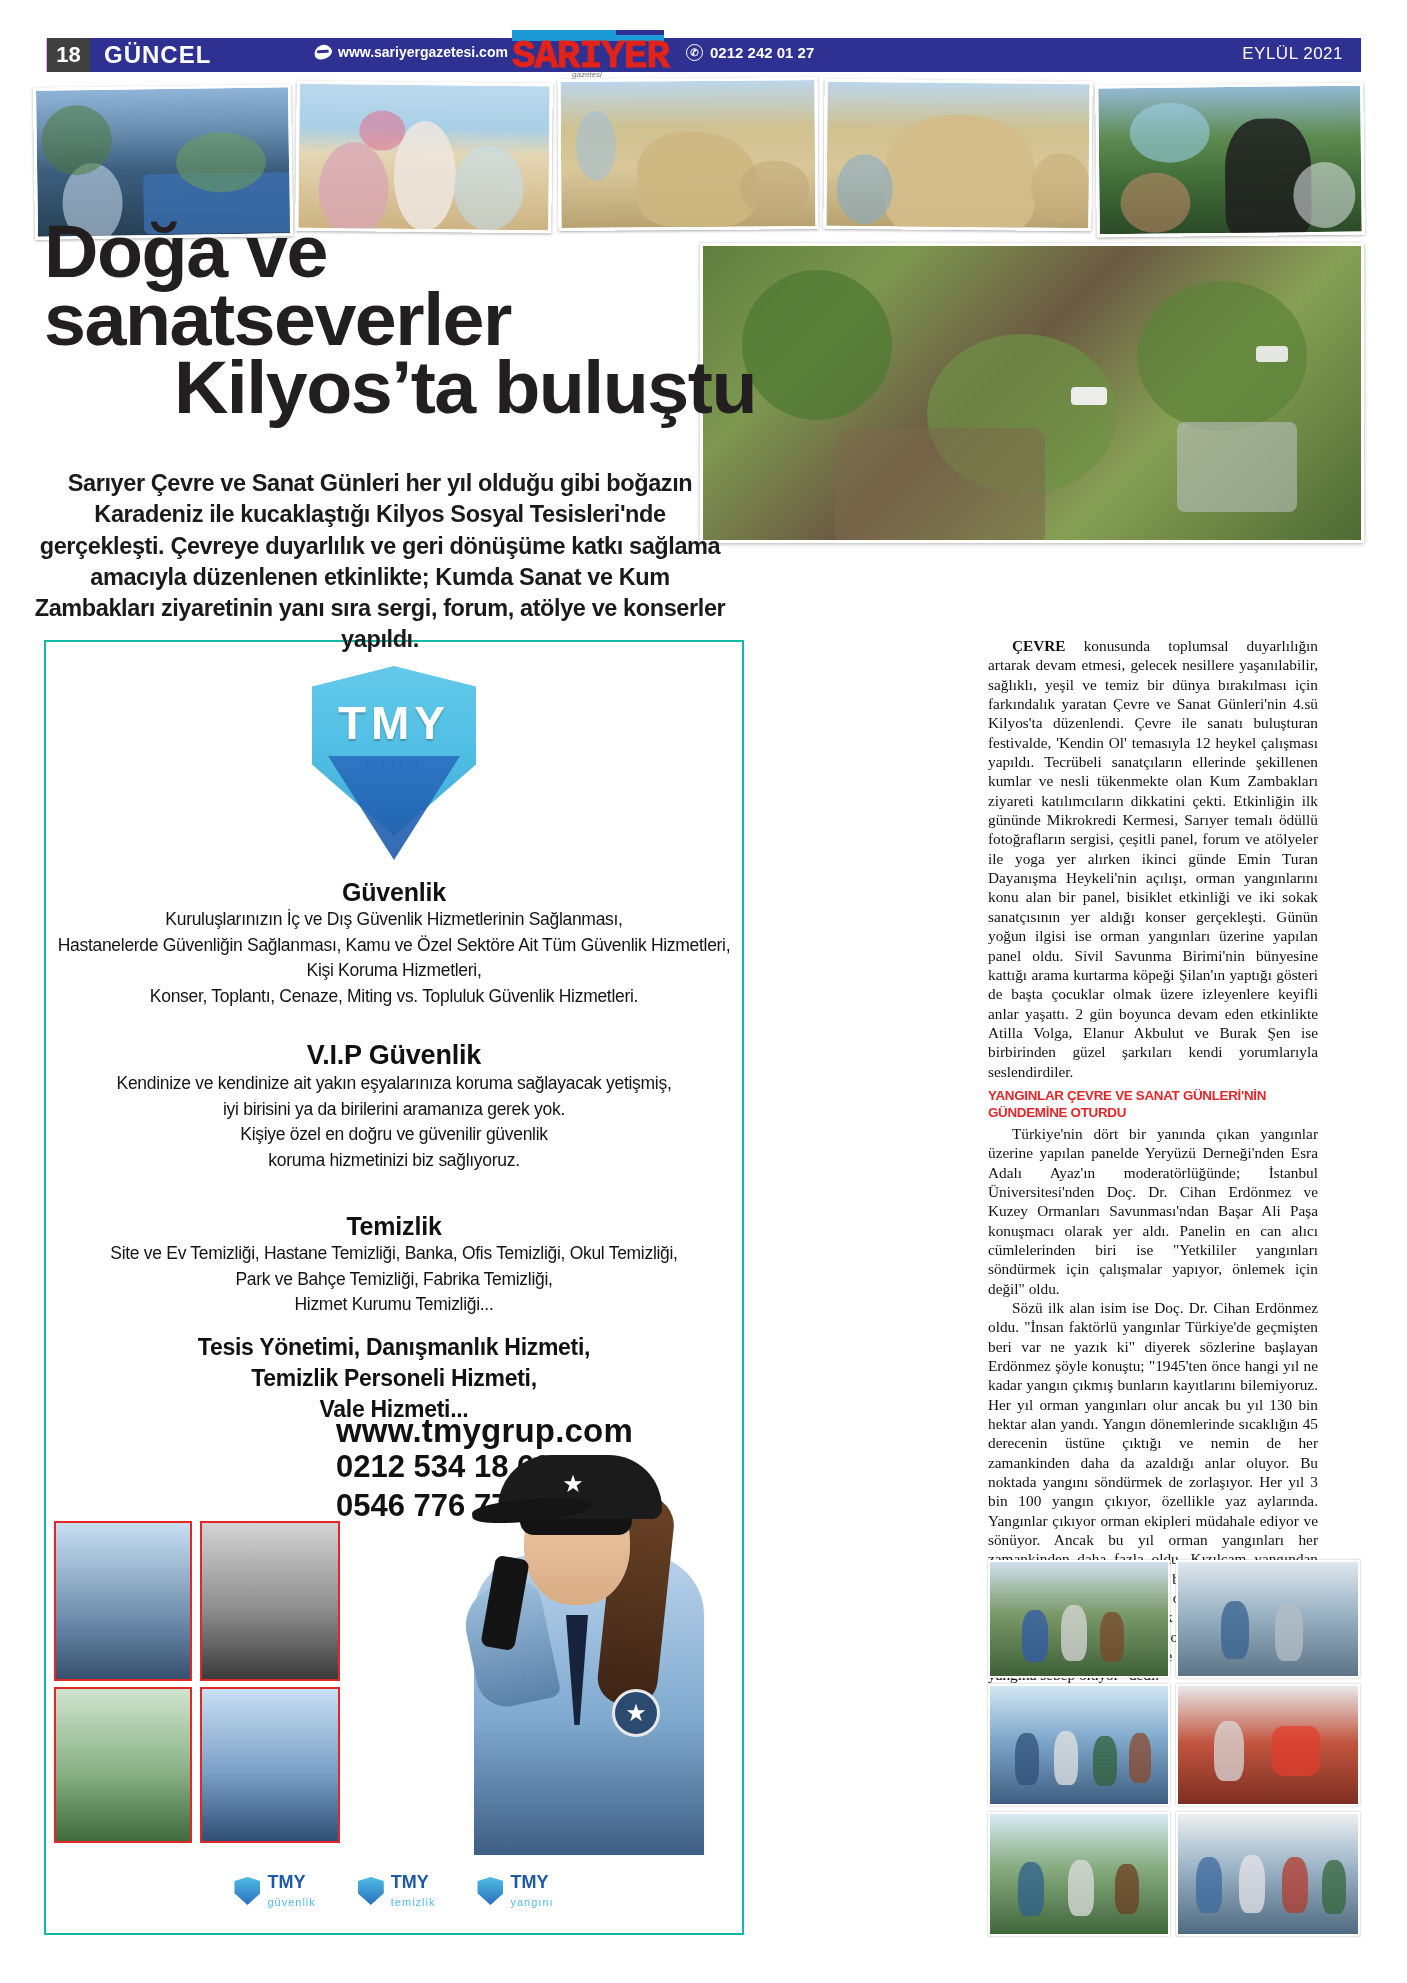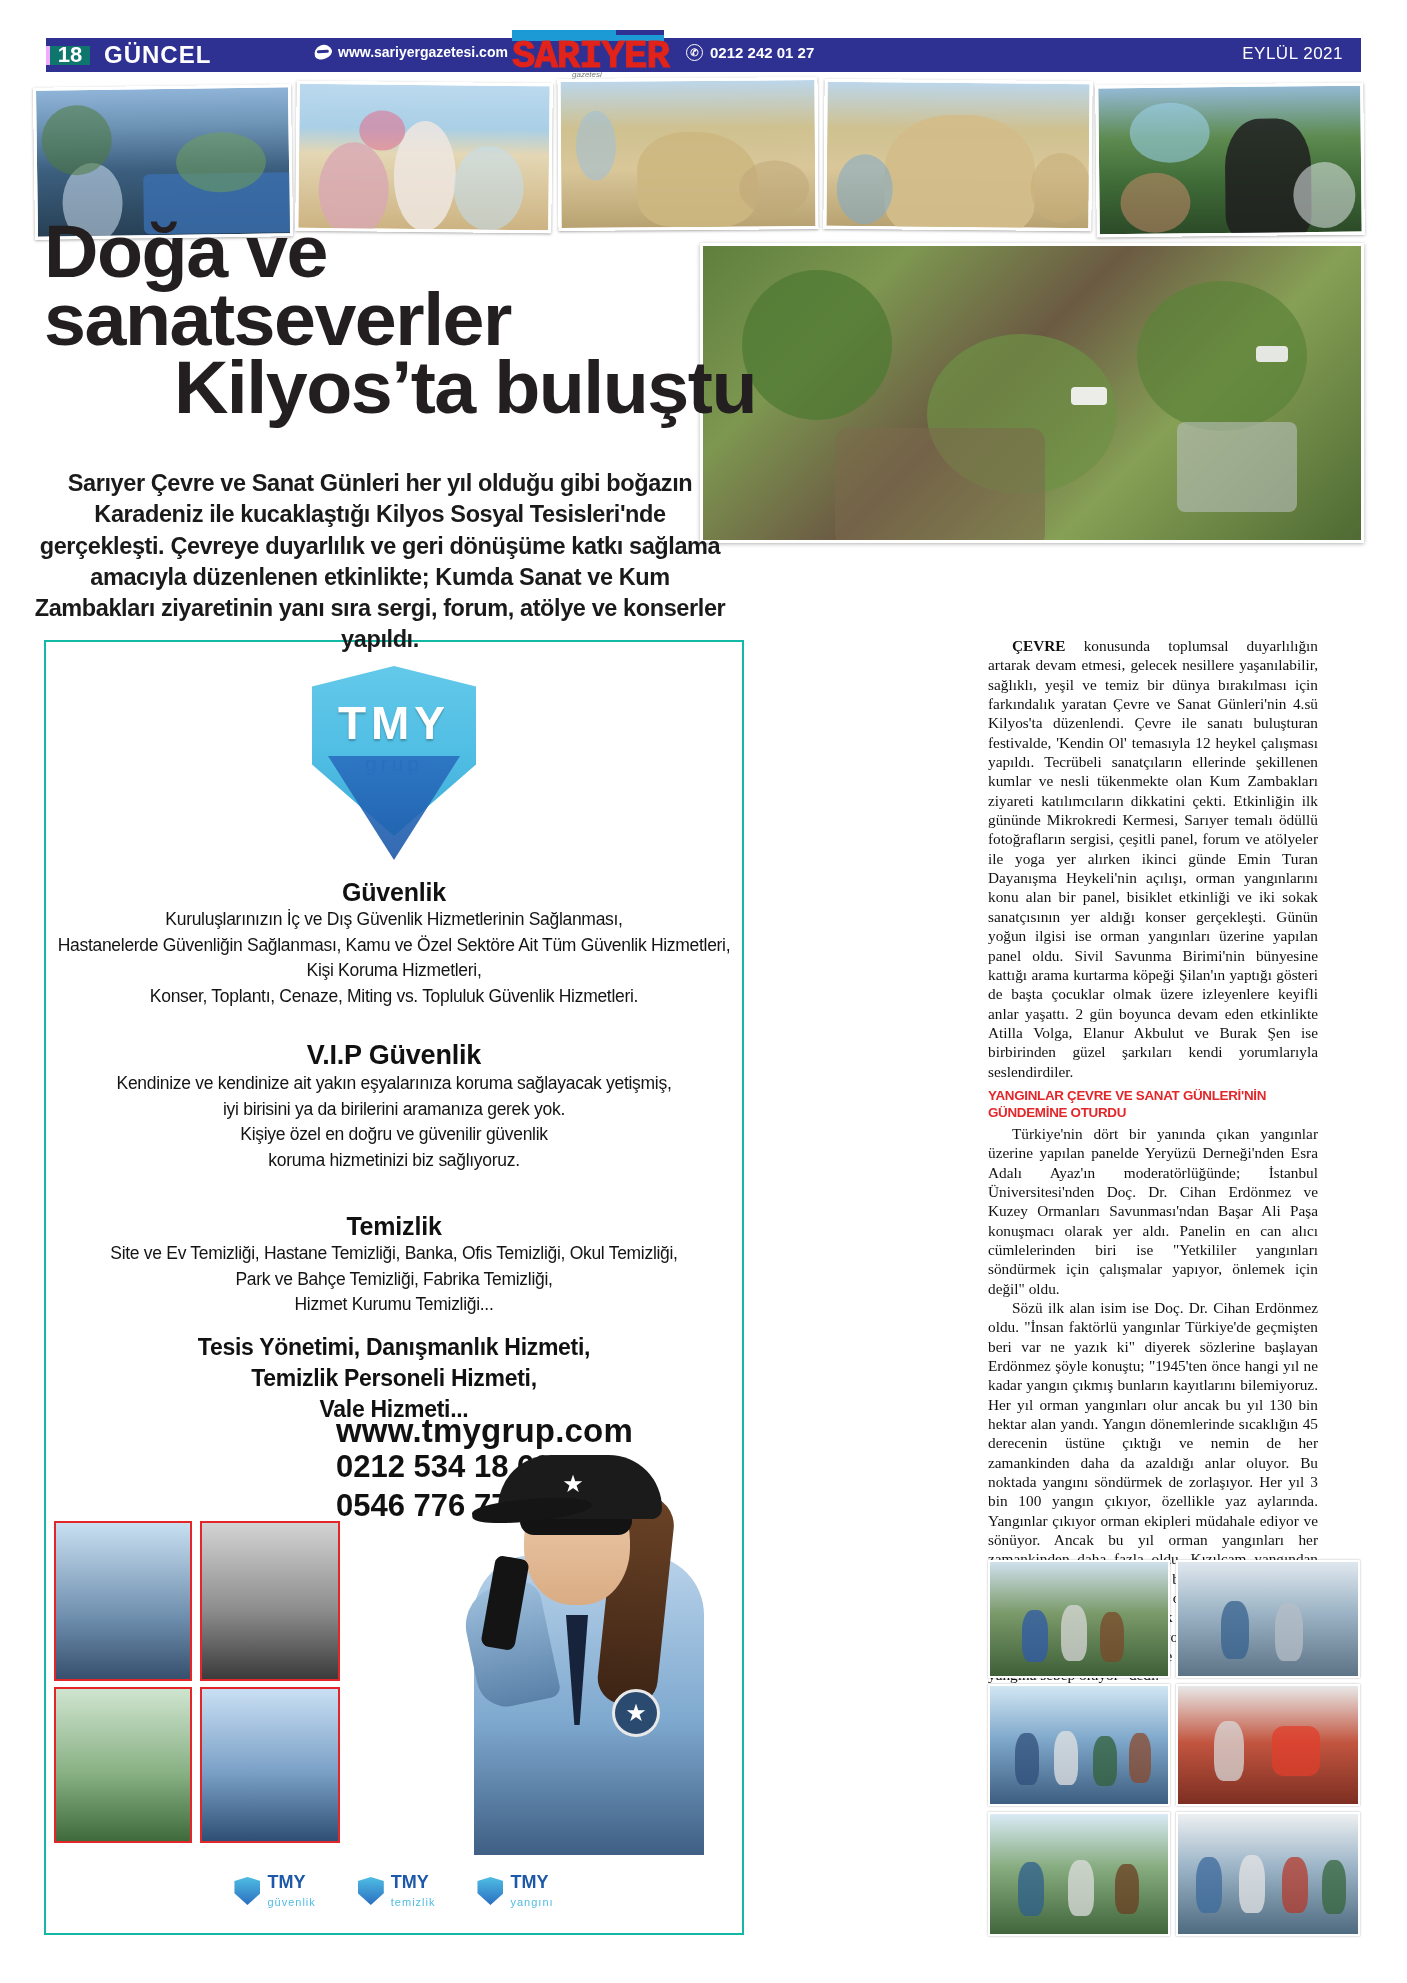--- a/index.html
+++ b/index.html
@@ -11,24 +11,24 @@
   }
   .page { position: relative; width: 1407px; height: 1983px; background:#fff; }
 
   
   .masthead {
     position: absolute; left: 46px; top: 38px; width: 1315px; height: 34px;
     background: #2e3192;
     display: flex; align-items: center;
   }
   .mh-pagenum {
-    width: 44px; height: 19px; background: #0f766e;
+    width: 44px; height: 34px; background: #404040;
     color:#fff; font-weight: bold; font-size: 22px;
     display:flex; align-items:center; justify-content:center;
-    border-left: 4px solid #f0abfc;
+    border-left: 1px solid #f0abfc;
   }
   .mh-section {
     color:#fff; font-weight:bold; font-size:24px; letter-spacing:1px;
     margin-left: 14px;
   }
   .mh-web {
     position:absolute; left:268px; top:6px;
     display:flex; align-items:center; gap:6px;
     color:#fff; font-size:14px; font-weight:bold;
   }

